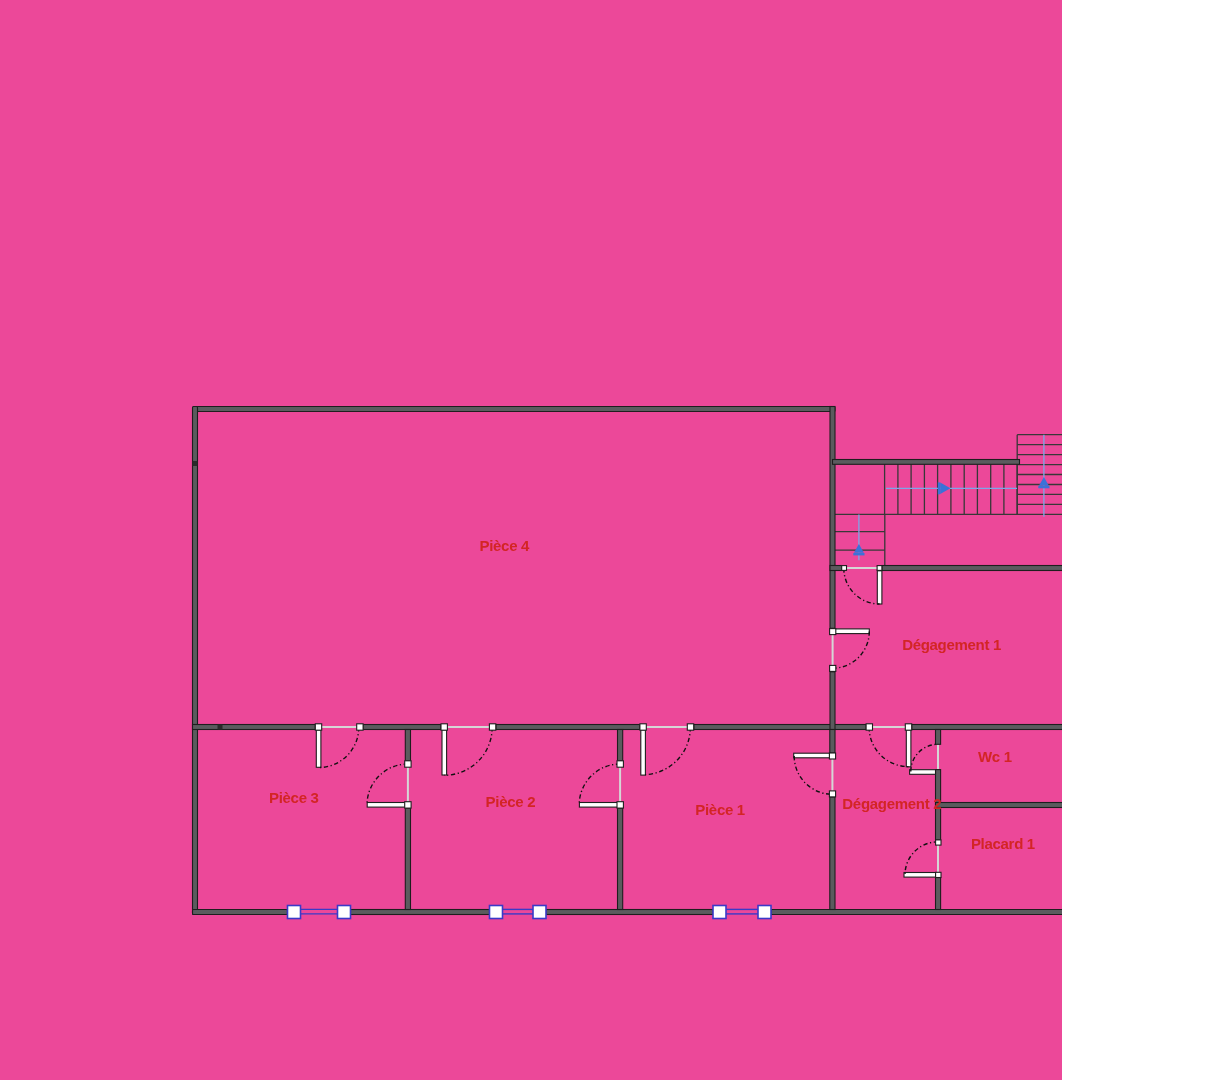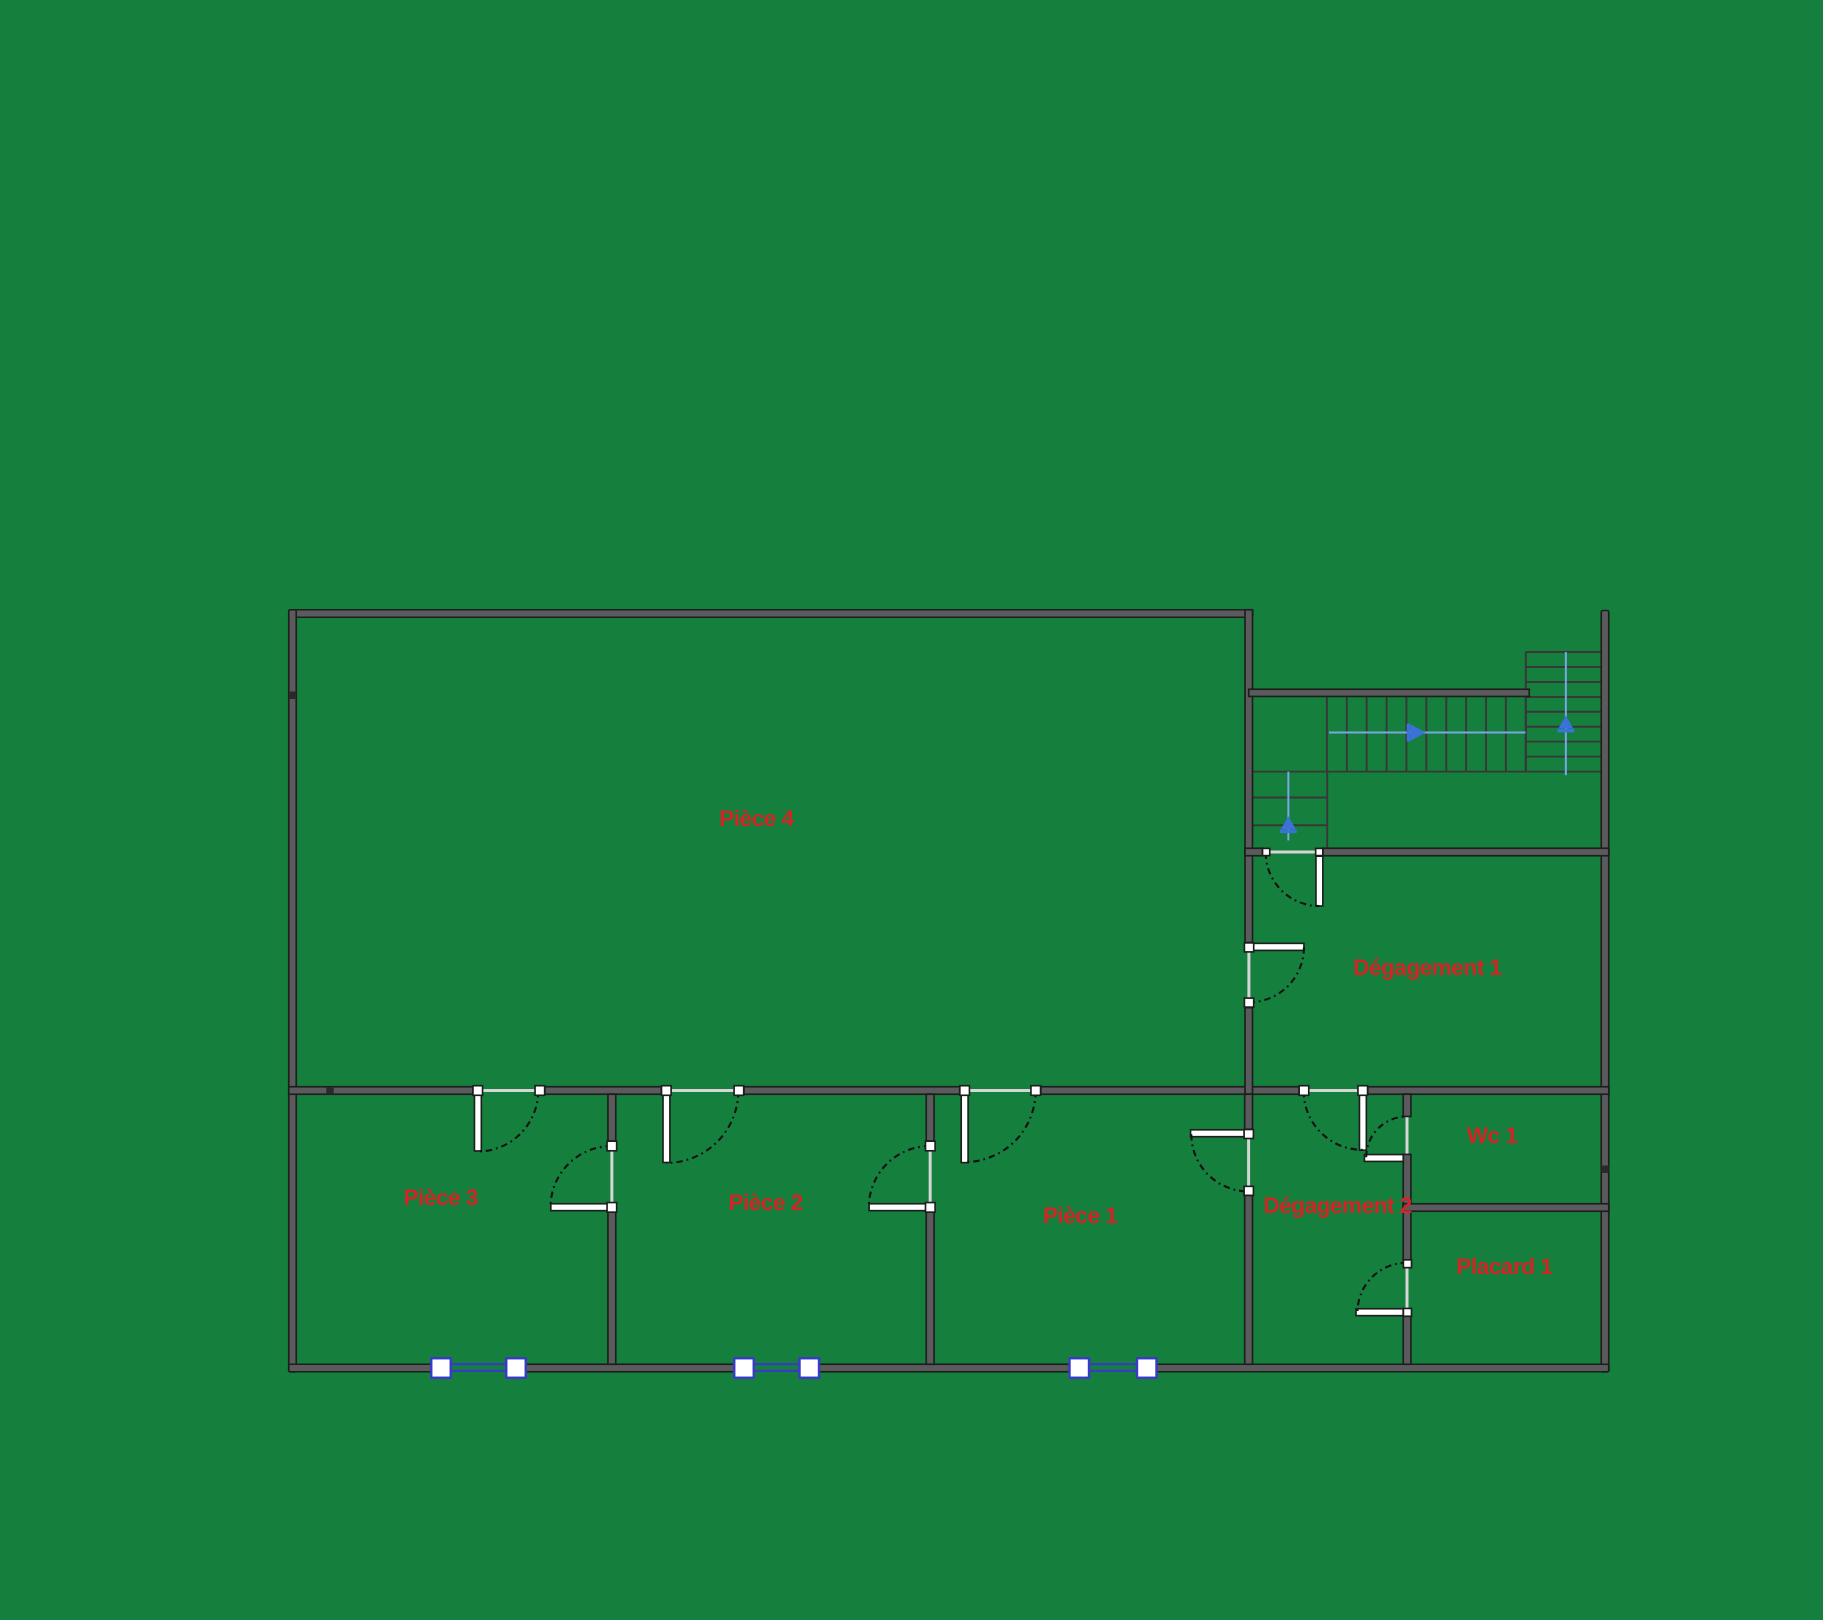--- a/index.html
+++ b/index.html
@@ -1,16 +1,16 @@
 <!DOCTYPE html>
 <html><head>
 <meta charset="utf-8">
 <style>
   html,body{margin:0;padding:0;background:#ffffff;}
-  #page{position:relative;width:1215px;height:1080px;background:#15803d;overflow:hidden;}
+  #page{position:relative;width:1062px;height:1080px;background:#ec4899;overflow:hidden;}
   svg{position:absolute;left:0;top:0;}
   text{font-family:"Liberation Sans",sans-serif;font-weight:bold;fill:#d32525;}
 </style>
 </head>
 <body>
 <div id="page">
 <svg width="1215" height="1080" viewBox="0 0 1215 1080">
 
   <g stroke="#d6d6d6" stroke-width="2">
     <line x1="321.8" y1="727" x2="356.6" y2="727"></line>

